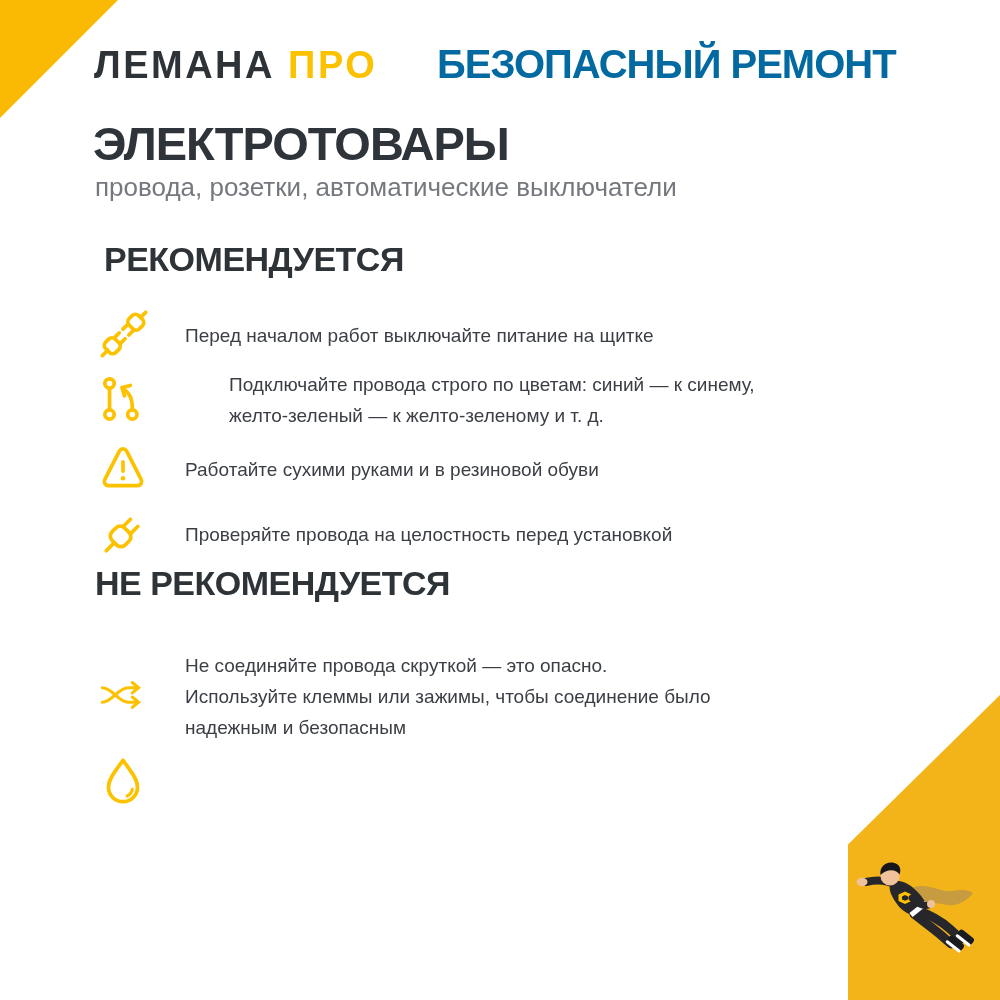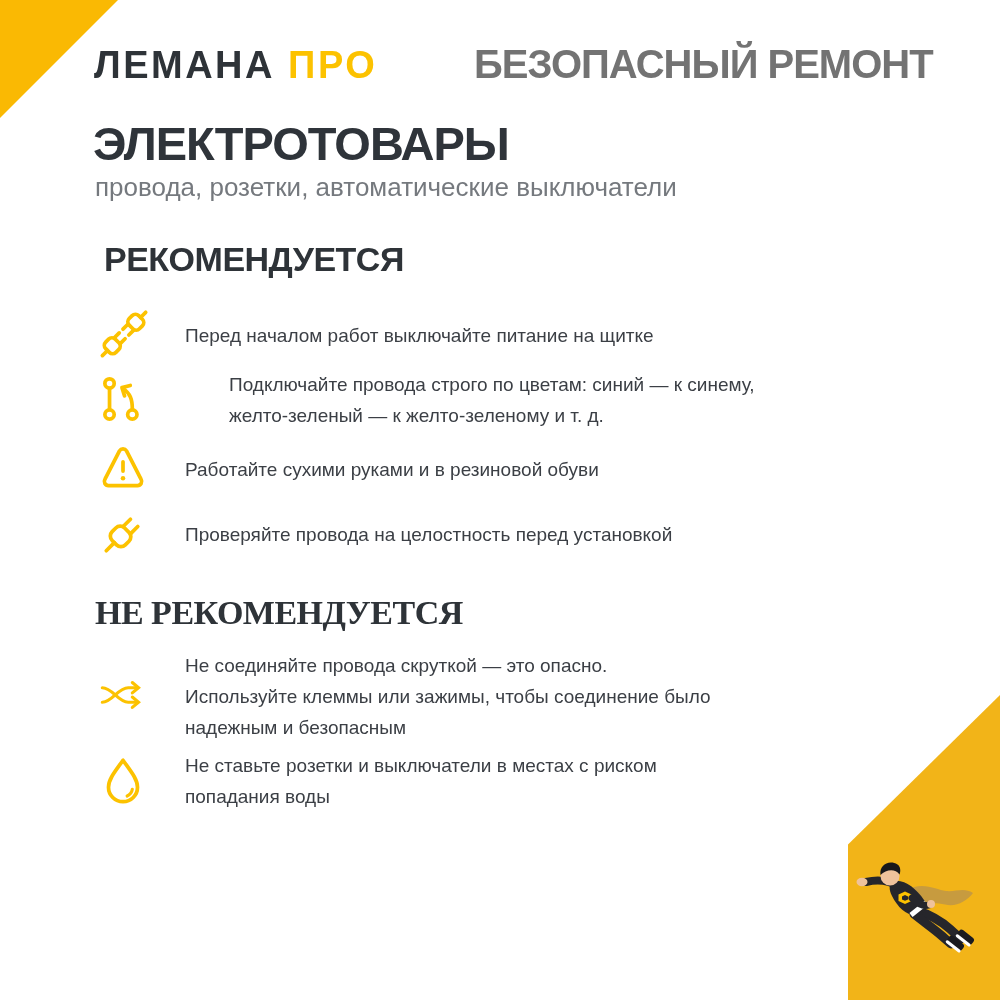--- a/index.html
+++ b/index.html
@@ -22,38 +22,38 @@
   
   .logo{
     position:absolute;left:94px;top:44px;
     font-size:38px;font-weight:800;letter-spacing:2.5px;
     color:#2E3338;white-space:nowrap;
   }
   .logo .accent{color:#FCC200;}
   .header-title{
     position:absolute;left:437px;top:42px;
     font-size:40px;font-weight:800;letter-spacing:-1px;
-    color:#737373;white-space:nowrap;margin-left:37px;
+    color:#0369a1;white-space:nowrap;
   }
   .page-title{
     position:absolute;left:93px;top:116px;
     font-size:47px;font-weight:800;letter-spacing:-1px;
     color:#2F343A;white-space:nowrap;
   }
   .page-subtitle{
     position:absolute;left:95px;top:172px;
     font-size:26px;color:#75797E;white-space:nowrap;
   }
   .section-heading{
     position:absolute;left:95px;
     font-size:34px;font-weight:800;letter-spacing:-0.5px;
     color:#2E3338;white-space:nowrap;
   }
   #rec-heading{top:240px;margin-left:9px;}
-  #nr-heading{top:594px;font-family:Liberation Serif, serif;}
+  #nr-heading{top:564px;}
   
   .item{
     position:absolute;left:94px;width:806px;
     display:flex;align-items:center;
   }
   .item .icon-box{
     width:58px;height:58px;flex:0 0 58px;margin-right:33px;
     display:flex;align-items:center;justify-content:center;
   }
   .item .icon-box svg{width:58px;height:58px;display:block;}
@@ -161,22 +161,20 @@
 надежным и безопасным</div>
   </div>
 
   <div class="item" id="nr-item-1">
     <span class="icon-box">
       <svg viewBox="0 0 56 56">
         <path class="icn" d="M28 8 C21 18 14 26 14 34 a14 14 0 0 0 28 0 C42 26 35 18 28 8 Z"></path>
         <path class="icn-thin" d="M37 36 a8.5 8.5 0 0 1 -5 6.5"></path>
       </svg>
     </span>
-    <div class="item-text">Не ставьте розетки и выключатели в местах с риском
-попадания воды</div>
   </div>
 
   <div class="corner-br"></div>
 
   <svg class="hero" viewBox="0 0 128 112">
 
     <path d="M54 40 C72 31 84 40 94 41 C104 42 112 37 121 43 C114 52 104 57 93 54.5 C80 51 68 56 58 51 Z" fill="#C79B3F"></path>
 
     <path d="M64 60 C76 64 88 70 98 79 L109 89" stroke="#26262B" stroke-width="9" fill="none" stroke-linecap="round"></path>
     <path d="M62 64 C72 72 82 79 90 86 L99 94" stroke="#26262B" stroke-width="9" fill="none" stroke-linecap="round"></path>

